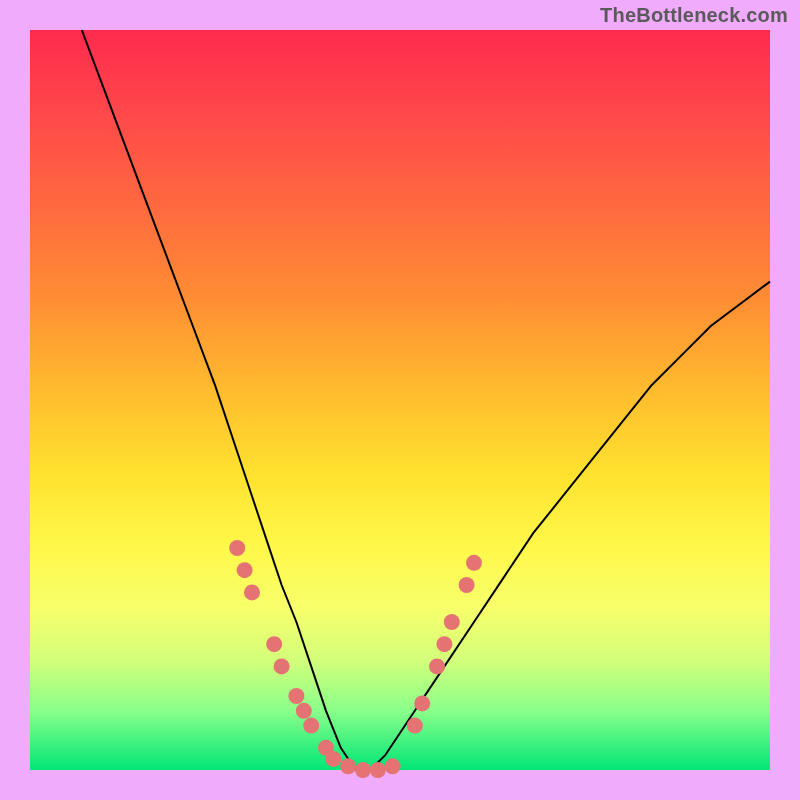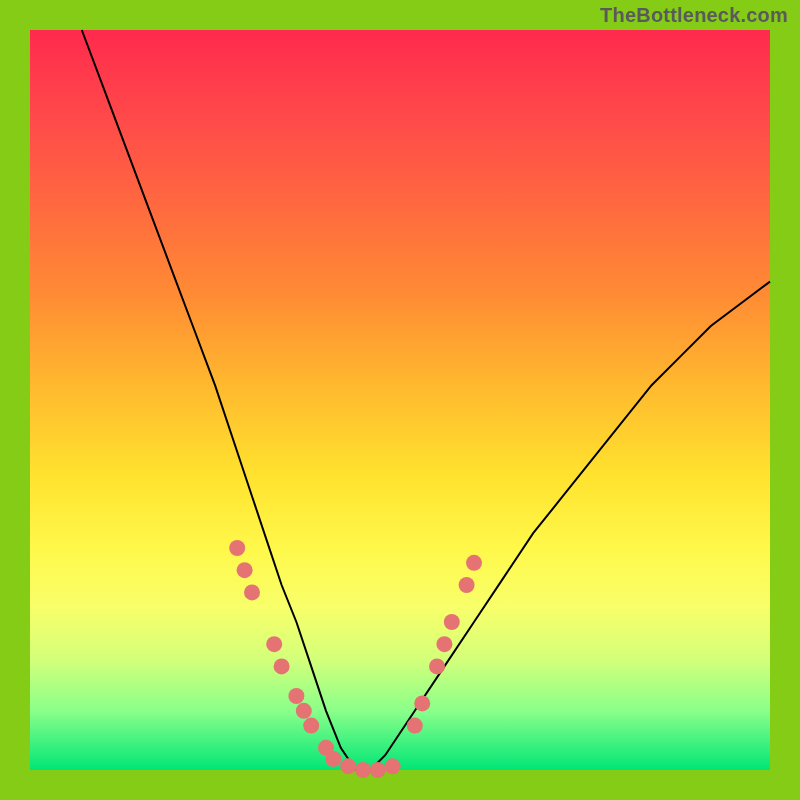--- a/index.html
+++ b/index.html
@@ -1,21 +1,21 @@
 <!DOCTYPE html>
 <html><head>
 <meta charset="utf-8">
 <style>
   * { margin: 0; padding: 0; box-sizing: border-box; }
   html, body { width: 800px; height: 800px; overflow: hidden; background: #000; }
   .frame {
     position: absolute;
     left: 0; top: 0;
     width: 800px; height: 800px;
-    background: #84cc16;
+    background: #f0abfc;
   }
   .plot {
     position: absolute;
     left: 30px; top: 30px;
     width: 740px; height: 740px;
     background: linear-gradient(to bottom,
       #ff2a4d 0%,
       #ff4a4a 12%,
       #ff6a3f 24%,
       #ff8c34 36%,

